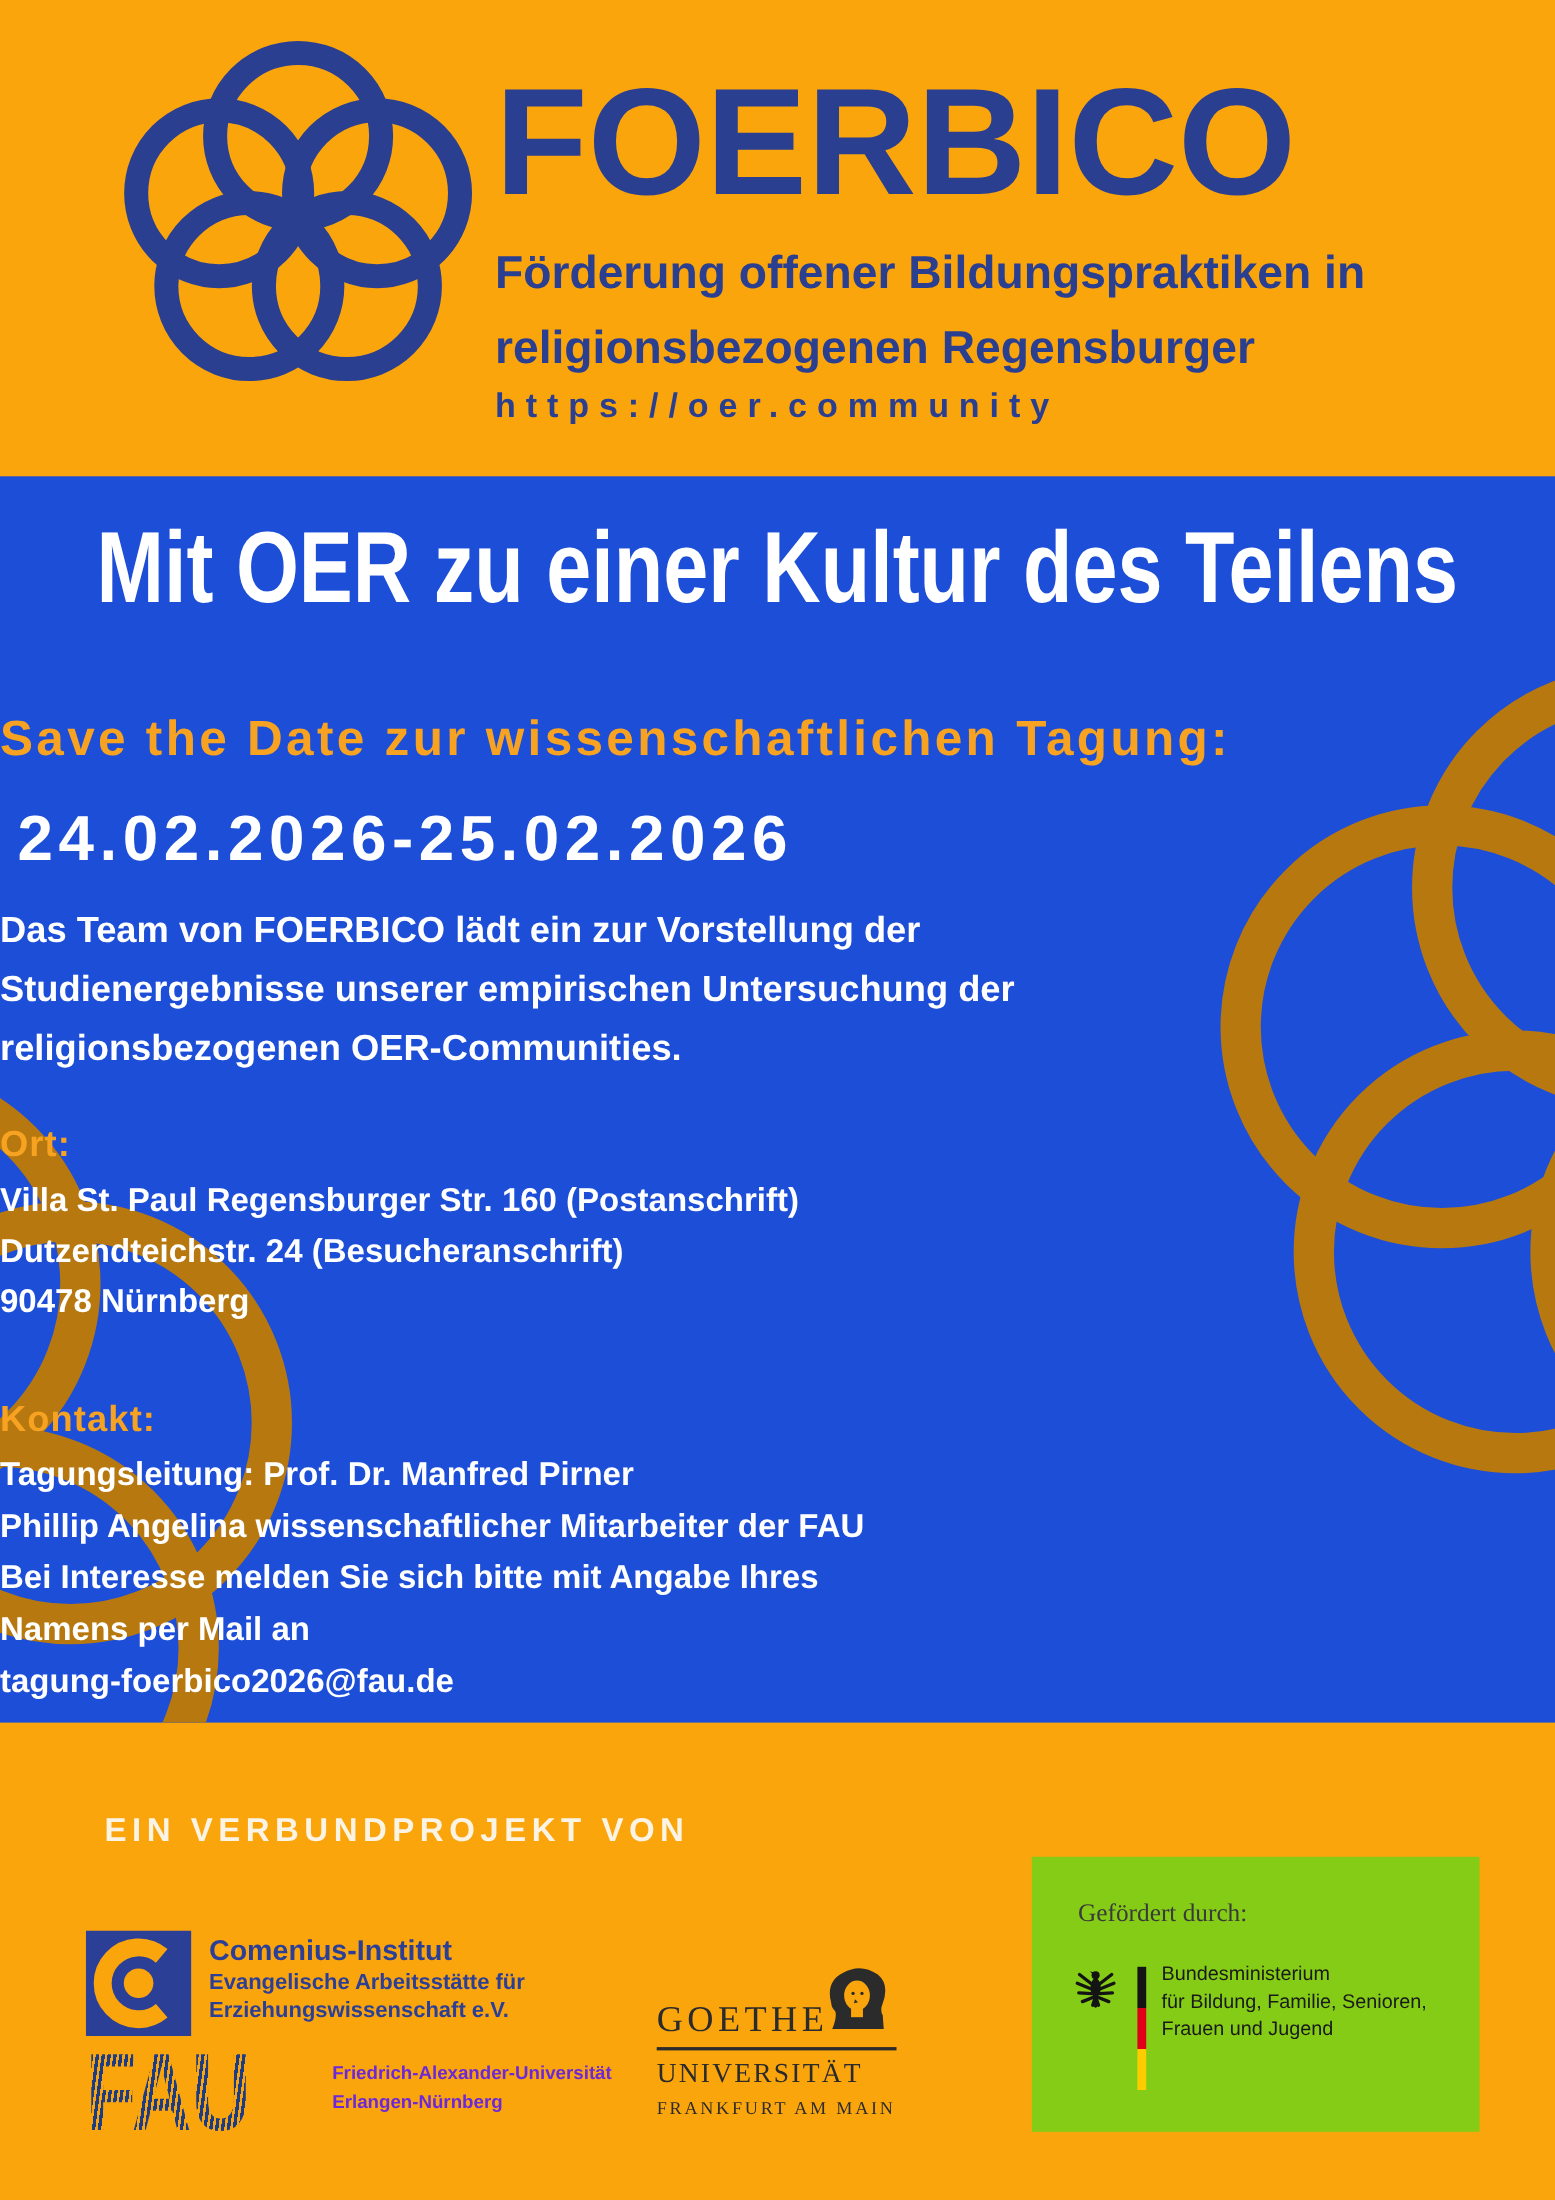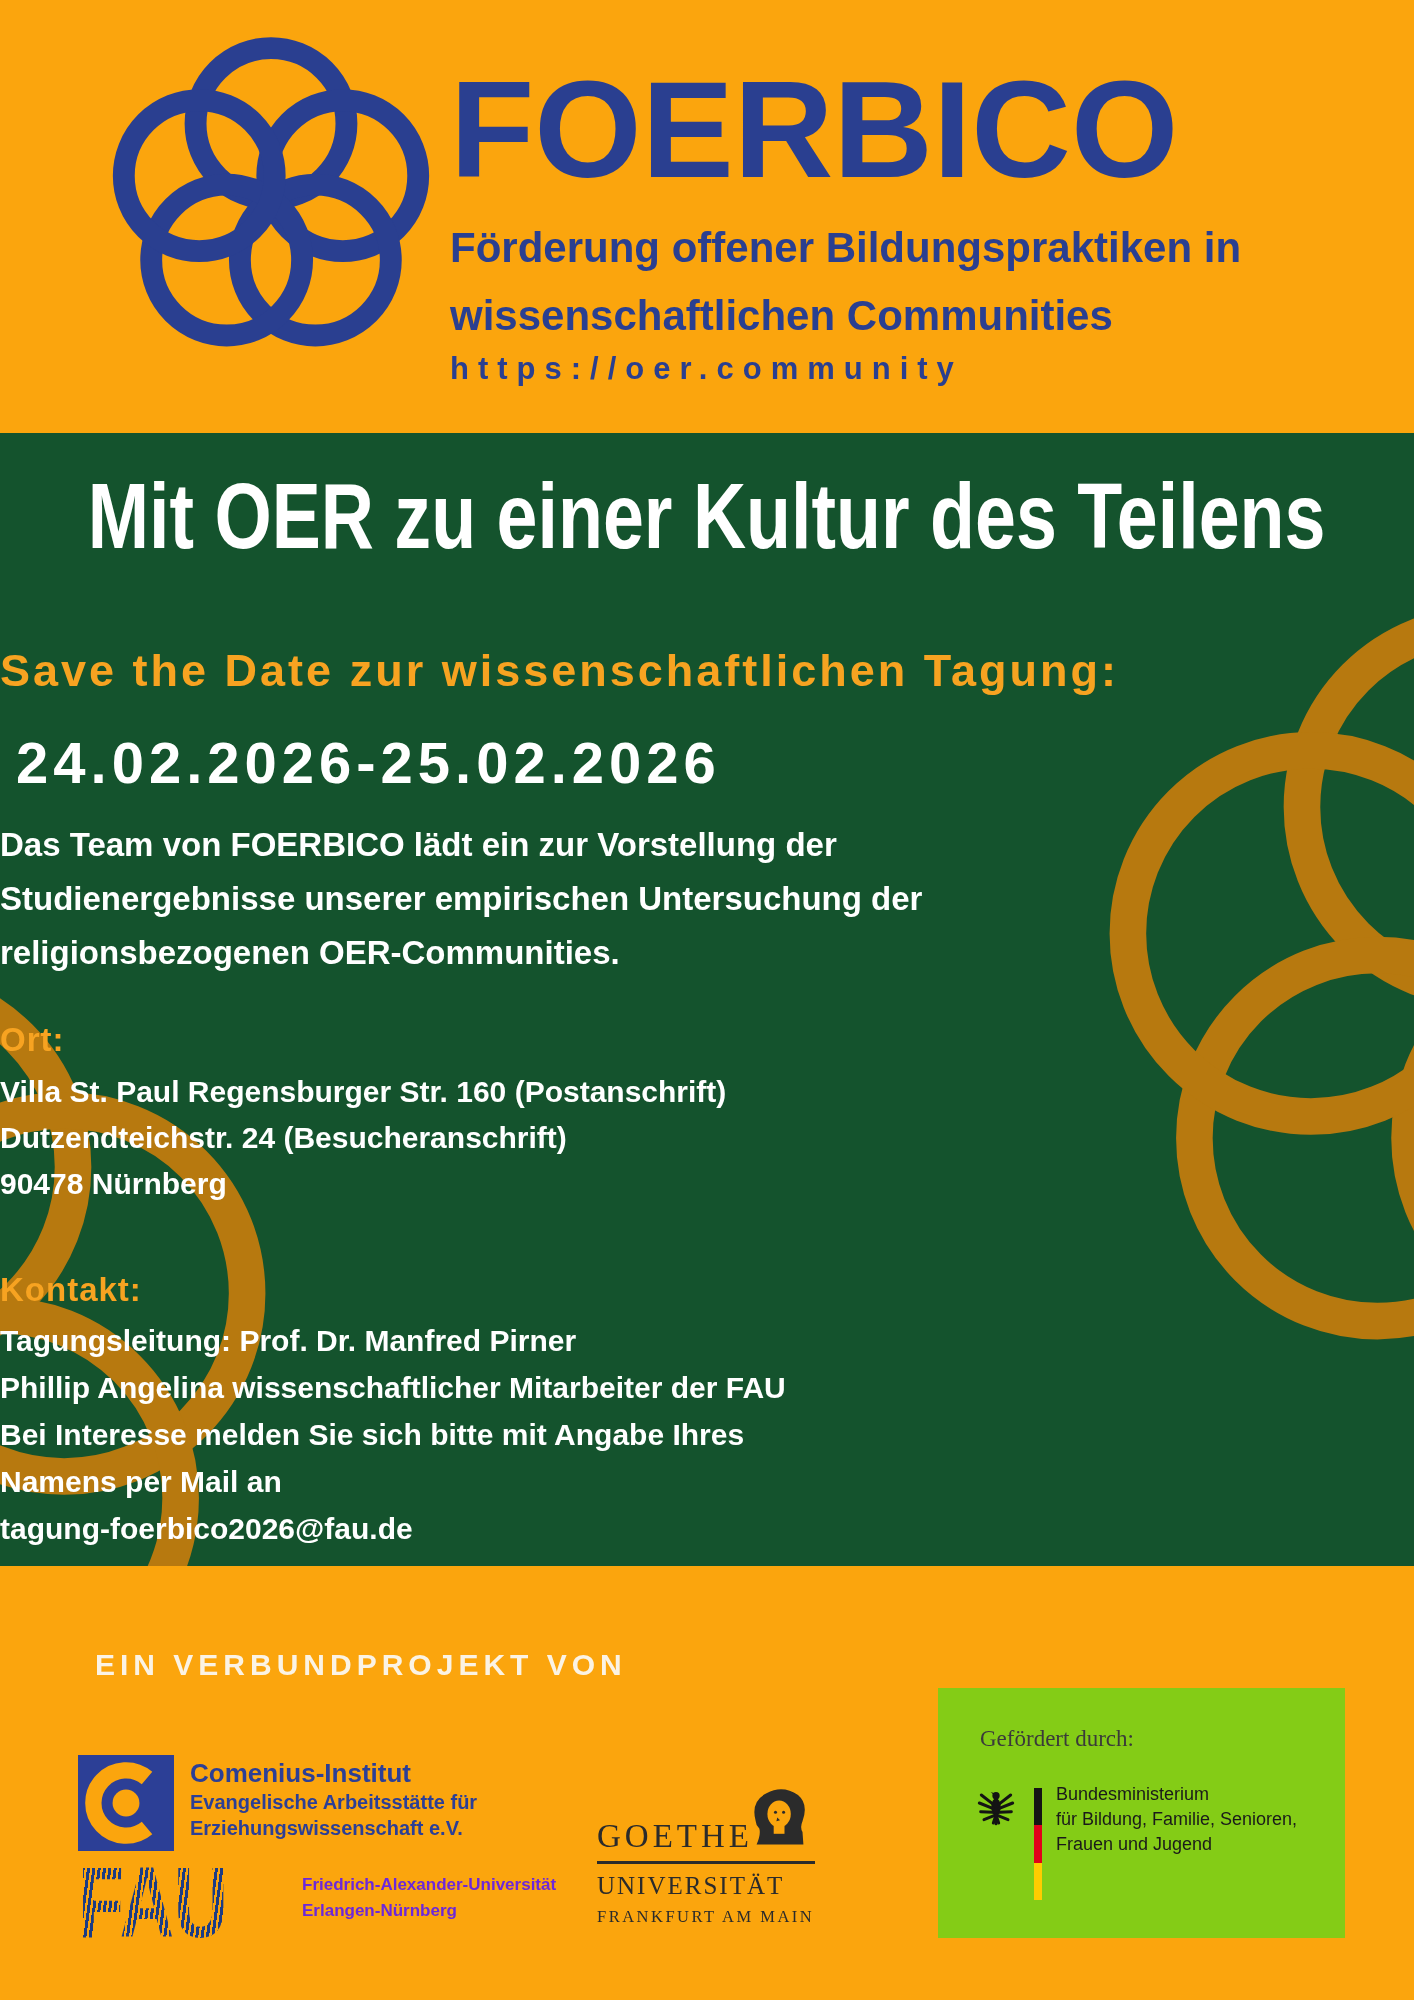--- a/index.html
+++ b/index.html
@@ -9,21 +9,21 @@
     font-family:"Liberation Sans",sans-serif;
   }
   
   .logo-rosette{position:absolute;left:102px;top:30px;width:338px;height:338px;color:#2A3F90;}
   .header-text{position:absolute;left:450px;top:60px;width:940px;text-align:left;color:#2A3F90;}
   .header-title{font-size:138px;line-height:1;font-weight:bold;letter-spacing:0px;}
   .header-sub{font-size:42px;font-weight:bold;margin-top:26px;line-height:1.15;}
   .header-sub2{margin-top:20px;}
   .header-url{font-size:31px;font-weight:bold;letter-spacing:9px;margin-top:10px;}
   
-  .section-blue{position:absolute;left:0;top:433px;width:1414px;height:1133px;background:#14532d;overflow:hidden;}
+  .section-blue{position:absolute;left:0;top:433px;width:1414px;height:1133px;background:#1d4ed8;overflow:hidden;}
   .deco{position:absolute;color:#B7790F;}
   .deco-right{left:1075px;top:147px;width:820px;height:820px;}
   .deco-left{left:-520px;top:507px;width:820px;height:820px;}
   .center-line{position:absolute;left:0;width:100%;text-align:left;}
   .main-title-wrap{position:absolute;top:28px;left:0;width:100%;display:flex;justify-content:center;}
   .main-title{font-size:92px;font-weight:bold;color:#FFFFFF;white-space:nowrap;
               transform:scaleX(0.80);transform-origin:center;line-height:1.2;}
   .save-line{top:212px;font-size:45px;font-weight:bold;color:#F7A321;letter-spacing:3px;}
   .dates-line{top:296px;font-size:58px;font-weight:bold;color:#FFFFFF;letter-spacing:5px;padding-left:16px;}
   .intro{top:385px;font-size:33px;line-height:54px;font-weight:bold;color:#FFFFFF;}
@@ -83,21 +83,21 @@
 
   <div class="logo-rosette">
     <svg viewBox="-224 -224 448 448" width="338" height="338">
       <use href="#rosette-shape" stroke="currentColor" stroke-width="29"></use>
     </svg>
   </div>
 
   <div class="header-text">
     <div class="header-title">FOERBICO</div>
     <div class="header-sub">Förderung offener Bildungspraktiken in</div>
-    <div class="header-sub header-sub2">wissenschaftlichen Communities</div>
+    <div class="header-sub header-sub2">religionsbezogenen Regensburger</div>
     <div class="header-url">https://oer.community</div>
   </div>
 
   <div class="section-blue">
 
     <div class="deco deco-right">
       <svg viewBox="-224 -224 448 448" width="820" height="820">
         <use href="#rosette-shape" stroke="currentColor" stroke-width="20"></use>
       </svg>
     </div>

